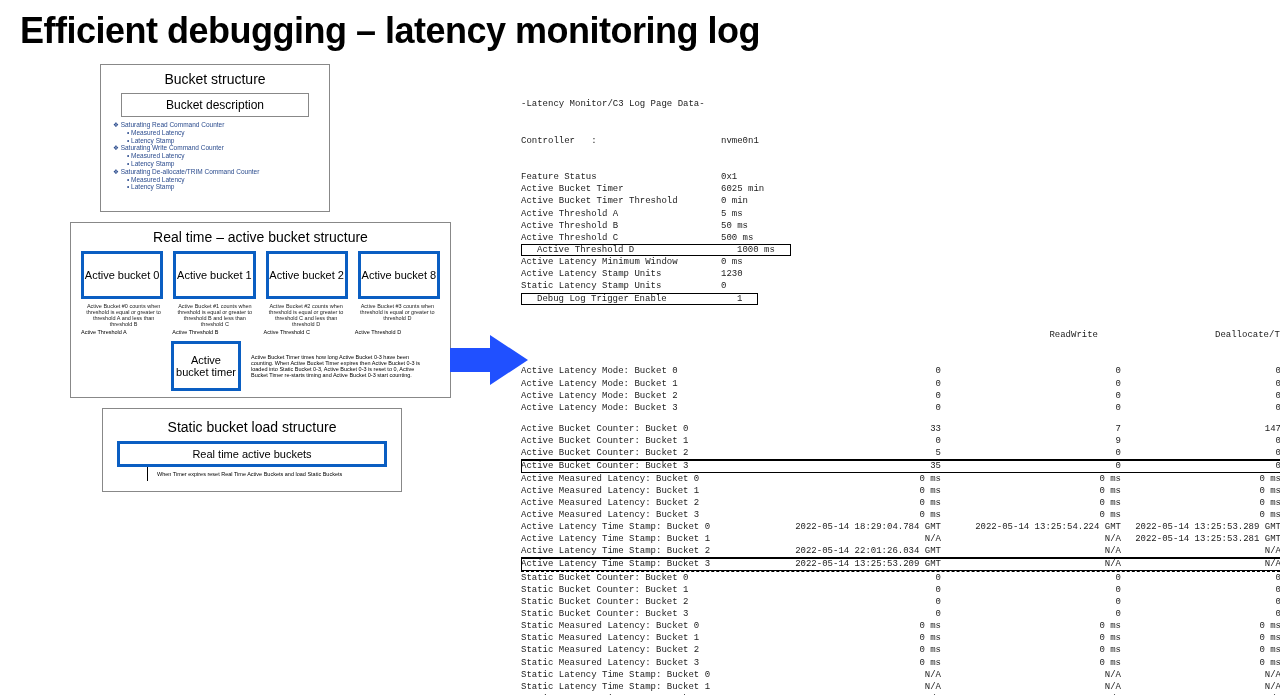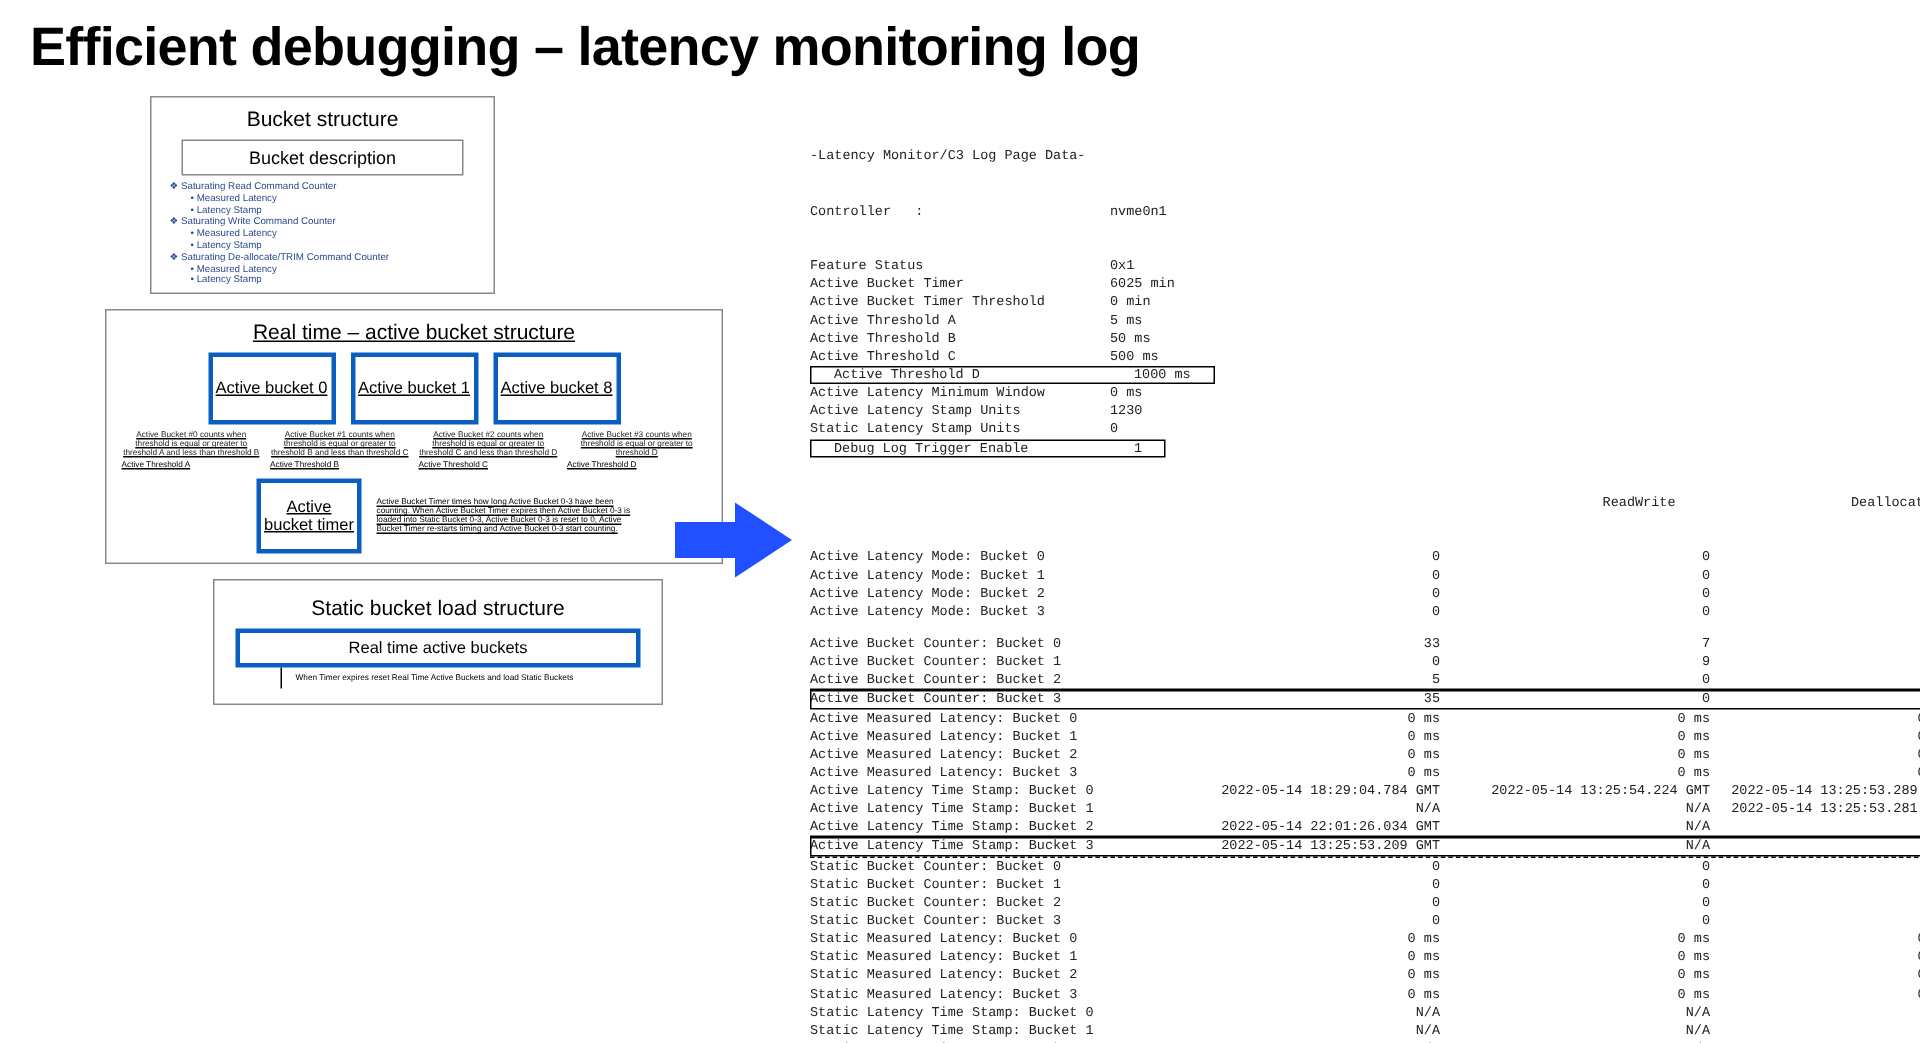--- a/index.html
+++ b/index.html
@@ -34,39 +34,39 @@
     padding: 6px 10px;
     background: #fff;
   }
   .panel-title {
     text-align: center;
     font-size: 14px;
     font-weight: 400;
     margin-bottom: 6px;
   }
   
-  .bucket-structure { padding-bottom: 4px; width: 230px; margin-left: 30px;}
+  .bucket-structure { padding-bottom: 20px; width: 230px; margin-left: 30px;}
   .bucket-desc-box {
     border: 1px solid #888;
     text-align: center;
     padding: 4px;
     margin: 0 10px 4px 10px;
     font-size: 12px;
   }
   .bs-list {
     font-size: 6.5px;
     color: #2a4b8d;
     line-height: 1.2;
     padding-left: 2px;
   }
   .bs-list .itm::before { content:"❖ "; }
   .bs-list .sub { padding-left: 14px; }
   .bs-list .sub::before { content:"• "; }
   
-  .realtime { width: 412px; text-decoration: underline; }
+  .realtime { width: 381px; }
   .active-row {
     display: flex;
     gap: 10px;
     justify-content: center;
     margin-bottom: 4px;
   }
   .active-bucket {
     border: 3px solid #0a5ec2;
     width: 85px;
     height: 48px;
@@ -99,21 +99,21 @@
     padding-left:90px;
   }
   .timer-box {
     border: 3px solid #0a5ec2;
     width:70px; height:50px;
     display:flex;align-items:center;justify-content:center;
     text-align:center;font-size:11px;line-height:1.1;
   }
   .timer-desc { font-size:5.5px; width:180px; line-height:1.1;}
   
-  .static-panel { width: 300px; margin-left:72px; padding:10px 14px;}
+  .static-panel { width: 300px; margin-left:32px; padding:10px 14px;}
   .wide-box {
     border:3px solid #0a5ec2;
     text-align:center;
     padding:4px;
     font-size:11px;
   }
   .between-note {
     font-size:5.5px;
     text-align:left;
     padding:4px 0 4px 40px;
@@ -190,20 +190,21 @@
           <div class="sub">Measured Latency</div>
           <div class="sub">Latency Stamp</div>
         </div>
     </div>
 
     <div class="panel realtime">
       <div class="panel-title">Real time – active bucket structure</div>
       <div class="active-row" id="active-row">
           <div class="active-bucket">Active bucket 0</div>
           <div class="active-bucket">Active bucket 1</div>
+          <div class="active-bucket">Active bucket 2</div>
           <div class="active-bucket">Active bucket 8</div>
         </div>
       <div class="desc-row" id="desc-row">
           <div>Active Bucket #0 counts when threshold is equal or greater to threshold A and less than threshold B</div>
           <div>Active Bucket #1 counts when threshold is equal or greater to threshold B and less than threshold C</div>
           <div>Active Bucket #2 counts when threshold is equal or greater to threshold C and less than threshold D</div>
           <div>Active Bucket #3 counts when threshold is equal or greater to threshold D</div>
         </div>
       <div class="thresh-row" id="thresh-row">
           <div>Active Threshold A</div>

